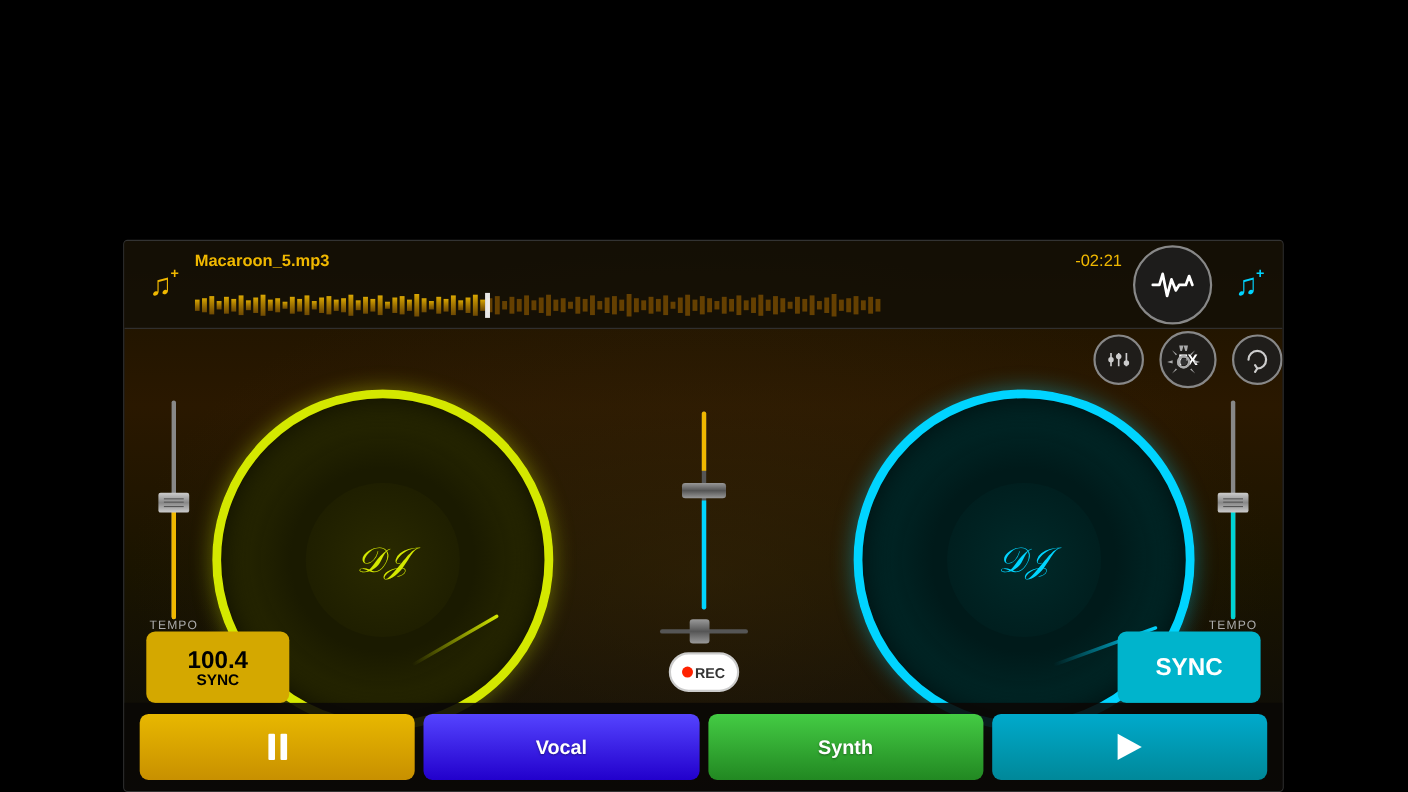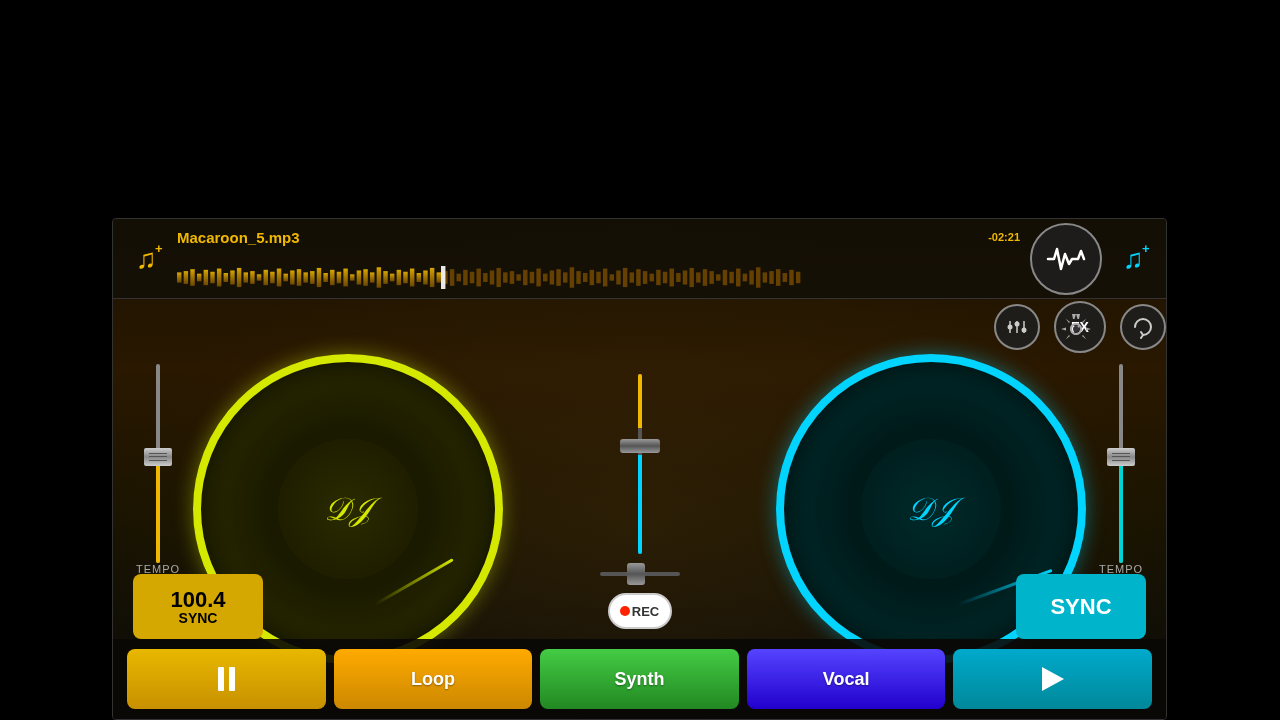--- a/index.html
+++ b/index.html
@@ -90,22 +90,21 @@
     }
 
     .track-name {
       color: #f0b800;
       font-size: 15px;
       font-weight: bold;
     }
 
     .track-time {
       color: #f0b800;
-      font-size: 11px;
-      font-weight: bold;
+      font-size: 15px;
     }
 
     .waveform-bar {
       height: 36px;
       background: transparent;
       position: relative;
       overflow: hidden;
     }
 
     .waveform-svg {
@@ -836,27 +835,24 @@
     </div>
   </div>
 
   <div class="bottom-buttons">
     <button class="bottom-btn btn-pause">
       <div class="pause-icon">
         <div class="pause-bar"></div>
         <div class="pause-bar"></div>
       </div>
     </button>
-    <button class="bottom-btn btn-loop">
-      <span>Loop</span>
+    <button class="bottom-btn btn-vocal">
+      <span>Vocal</span>
     </button>
     <button class="bottom-btn btn-synth">
       <span>Synth</span>
-    </button>
-    <button class="bottom-btn btn-vocal">
-      <span>Vocal</span>
     </button>
     <button class="bottom-btn btn-play">
       <div class="play-icon"></div>
     </button>
   </div>
 
 </div>
 
 </body></html>

